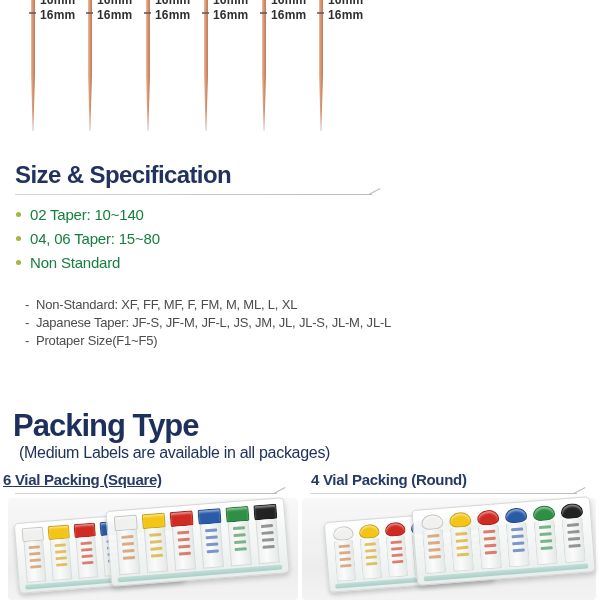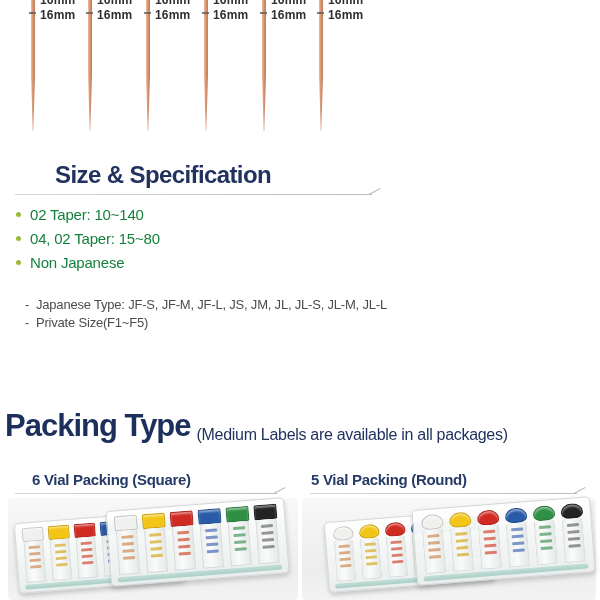--- a/index.html
+++ b/index.html
@@ -11,48 +11,48 @@
   .files-figure { position:absolute; left:0; top:0; width:600px; height:140px; overflow:hidden; }
   .file-item { position:absolute; top:0; height:140px; }
   .needle { position:absolute; top:0; width:4px; height:131px;
             background:linear-gradient(90deg,#eebd9f 0%,#d79573 45%,#c27a52 100%);
             clip-path:polygon(0 0,100% 0,100% 58%,56% 100%,44% 100%,0 58%); }
   .needle-tick { position:absolute; width:7px; height:2px; background:#5d5d5d; opacity:.8; }
   .mm-label { position:absolute; font-size:12px; color:#2f2f31; letter-spacing:.2px; white-space:nowrap;font-weight:bold; }
 
   
   .h-size { position:absolute; left:15px; top:161px; font-size:24px; font-weight:bold;
-            letter-spacing:-.6px; color:#21325e;margin-left:40px; }
+            letter-spacing:-.6px; color:#21325e; }
   .rule { position:absolute; height:10px; }
   .rule .line { position:absolute; left:0; bottom:3px; width:100%; height:1px;
                 background:linear-gradient(90deg,#d3d6db,#b7bcc5); }
   .rule .tick { position:absolute; right:-10px; bottom:3px; width:13px; height:1px;
                 background:#b7bcc5; transform:rotate(-28deg); transform-origin:left bottom; }
   .rule-size { left:15px; top:188px; width:357px; }
 
   
   .spec-list { position:absolute; left:16px; top:205px; list-style:none; }
   .spec-list li { position:relative; padding-left:14px; height:24px; line-height:20px;
                   font-size:15px; color:#15803d; letter-spacing:-.2px; }
   .spec-list li::before { content:""; position:absolute; left:0; top:7px; width:5px; height:5px;
                           border-radius:50%; background:#9fb83b; }
   .sub-list { position:absolute; left:25px; top:297px; list-style:none; }
   .sub-list li { position:relative; padding-left:11px; height:18px; line-height:16px;
                  font-size:13px; color:#4c4c4e; letter-spacing:-.2px; }
   .sub-list li::before { content:"-"; position:absolute; left:0; top:0; color:#4c4c4e; }
 
   
-  .packing-head { position:absolute; left:5px; top:408px; display:flex; align-items:flex-end; }
+  .packing-head { position:absolute; left:13px; top:408px; display:flex; align-items:flex-start;flex-direction:column; }
   .packing-title { font-size:31px; font-weight:bold; letter-spacing:-1px; color:#1d2f5c; }
   .packing-sub { font-size:16px; font-weight:normal; letter-spacing:-.3px; color:#21325e; margin-left:6px; }
 
   
   .col-head { position:absolute; top:471px; font-size:15px; font-weight:bold;
               letter-spacing:-.3px; color:#253a66; }
-  .col-head-left { left:32px; }
+  .col-head-left { left:3px;text-decoration:underline; }
   .col-head-right { left:311px; }
   .rule-col-left { left:15px; top:487px; width:262px; }
   .rule-col-right { left:310px; top:487px; width:267px; }
 
   
   .photo { position:absolute; top:498px; height:102px;
            background:linear-gradient(180deg,#f8f8f8 0%,#ededed 70%,#f3f3f3 100%);
            border-radius:4px; }
   .photo-left { left:8px; width:290px; }
   .photo-right { left:302px; width:294px; }
@@ -121,40 +121,41 @@
     </div>
 
   <h1 class="h-size">Size &amp; Specification</h1>
   <div class="rule rule-size">
     <span class="line"></span>
     <span class="tick"></span>
   </div>
 
   <ul class="spec-list">
     <li>02 Taper: 10~140</li>
-    <li>04, 02 Taper: 15~80</li>
-    <li>Non Japanese</li>
+    <li>04, 06 Taper: 15~80</li>
+    <li>Non Standard</li>
   </ul>
 
   <ul class="sub-list">
-    <li>Japanese Type: JF-S, JF-M, JF-L, JS, JM, JL, JL-S, JL-M, JL-L</li>
-    <li>Private Size(F1~F5)</li>
+    <li>Non-Standard: XF, FF, MF, F, FM, M, ML, L, XL</li>
+    <li>Japanese Taper: JF-S, JF-M, JF-L, JS, JM, JL, JL-S, JL-M, JL-L</li>
+    <li>Protaper Size(F1~F5)</li>
   </ul>
 
   <div class="packing-head">
     <span class="packing-title">Packing Type</span>
     <span class="packing-sub">(Medium Labels are available in all packages)</span>
   </div>
 
   <div class="col-head col-head-left">6 Vial Packing (Square)</div>
   <div class="rule rule-col-left">
     <span class="line"></span>
     <span class="tick"></span>
   </div>
-  <div class="col-head col-head-right">5 Vial Packing (Round)</div>
+  <div class="col-head col-head-right">4 Vial Packing (Round)</div>
   <div class="rule rule-col-right">
     <span class="line"></span>
     <span class="tick"></span>
   </div>
 
   <div class="photo photo-left">
     <div class="case case-square case-rear" style="left:2px;top:16px;">
       <div class="vials">
           <div class="vial">
             <div class="cap" style="background: rgb(240, 241, 239);"></div>

